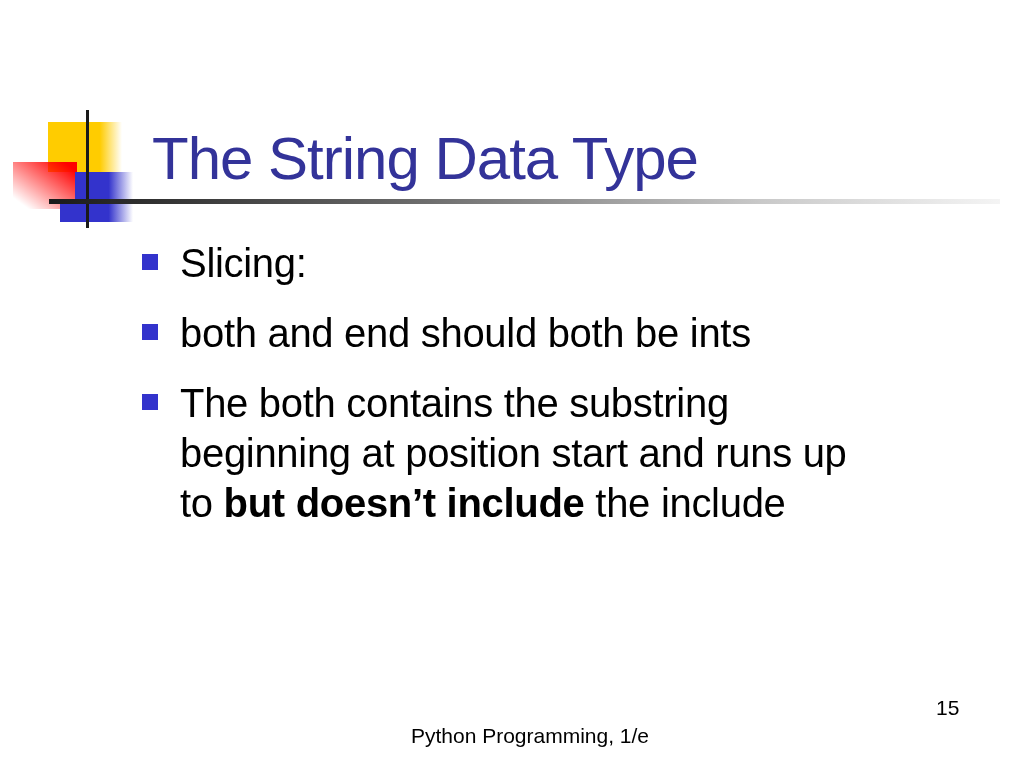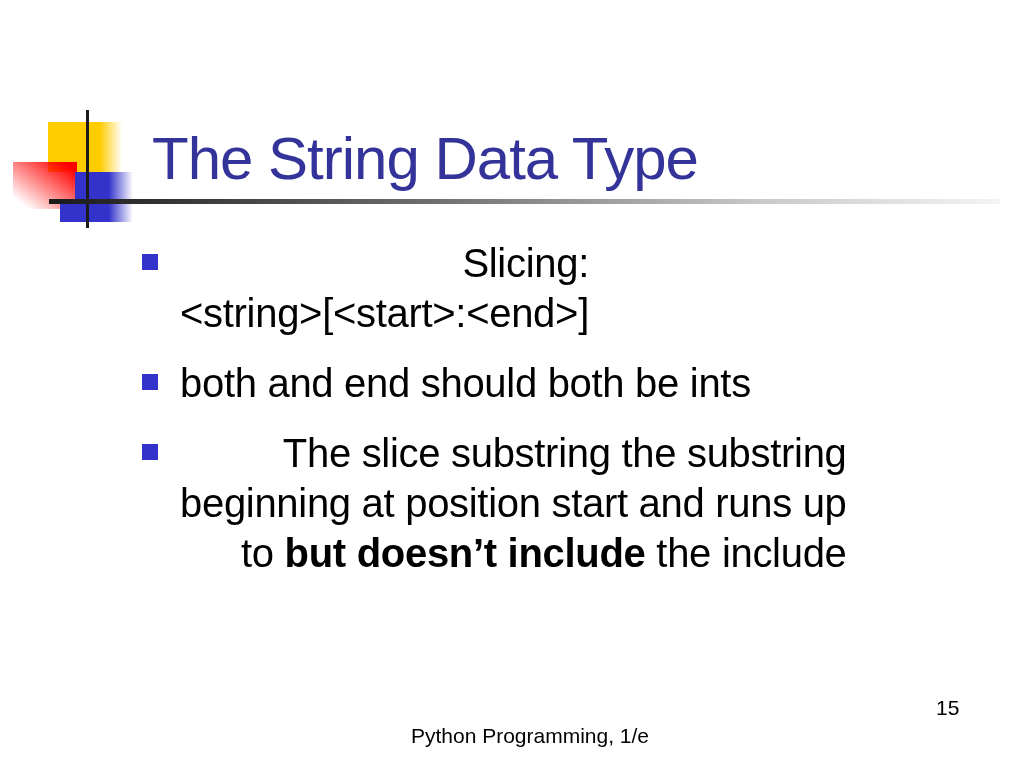--- a/index.html
+++ b/index.html
@@ -73,21 +73,20 @@
     list-style: none;
   }
   .bullet-list li {
     display: flex;
     align-items: flex-start;
     margin: 0 0 20px 0;
     font-size: 40px;
     line-height: 50px;
     letter-spacing: -0.3px;
     color: var(--body-text, #000);
-    text-align: right;
   }
   .bullet-list .marker {
     flex: none;
     width: 16px; height: 16px;
     margin-top: 16px;
     background: var(--bullet);
   }
   .bullet-list .text {
     margin-left: 22px;
   }
@@ -125,33 +124,32 @@
   <div class="decor-vline"></div>
   <div class="title-rule"></div>
 
   <h1 class="slide-title">The String Data Type</h1>
 
   <ul class="bullet-list" id="bullet-list">
       <li>
         <span class="marker"></span>
         <div class="text">
           <div class="line"><span>Slicing:</span></div>
-          <div class="line"><span>&lt;string&gt;[&lt;start&gt;:&lt;end&gt;]</span></div>
         </div>
       </li>
       <li>
         <span class="marker"></span>
         <div class="text">
           <div class="line"><span>both and end should both be ints</span></div>
         </div>
       </li>
       <li>
         <span class="marker"></span>
         <div class="text">
-          <div class="line"><span>The slice substring the substring</span></div>
+          <div class="line"><span>The both contains the substring</span></div>
           <div class="line"><span>beginning at position start and runs up</span></div>
           <div class="line"><span>to </span><span class="seg-bold">but doesn’t include</span><span> the include</span></div>
         </div>
       </li>
     </ul>
 
   <div class="footer">
     <span>Python Programming, 1/e</span>
   </div>
   <div class="page-number">15</div>

